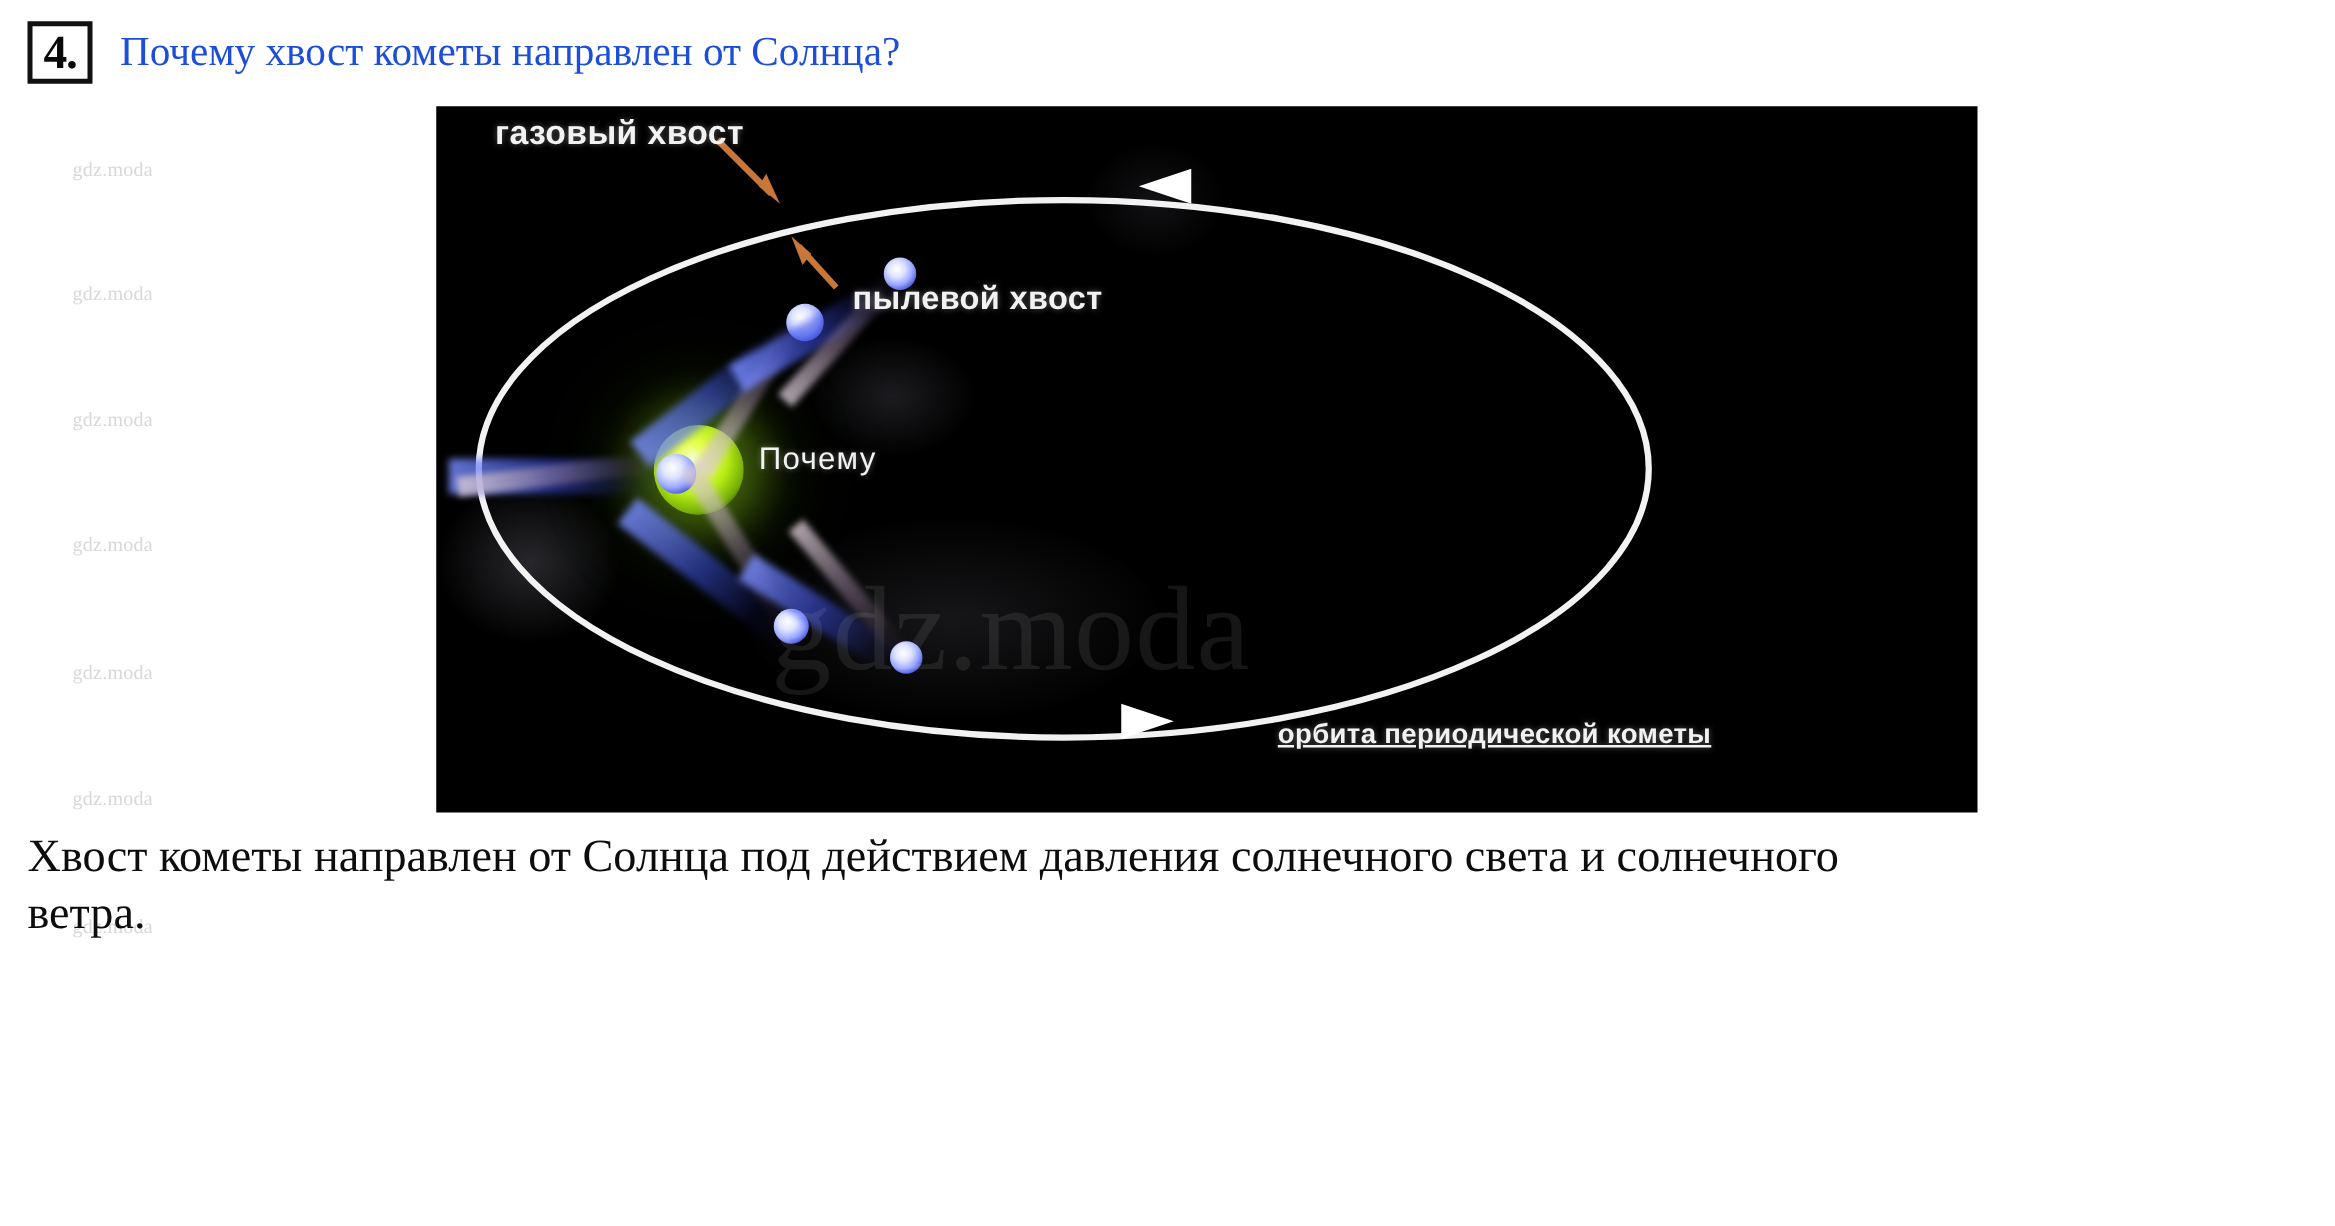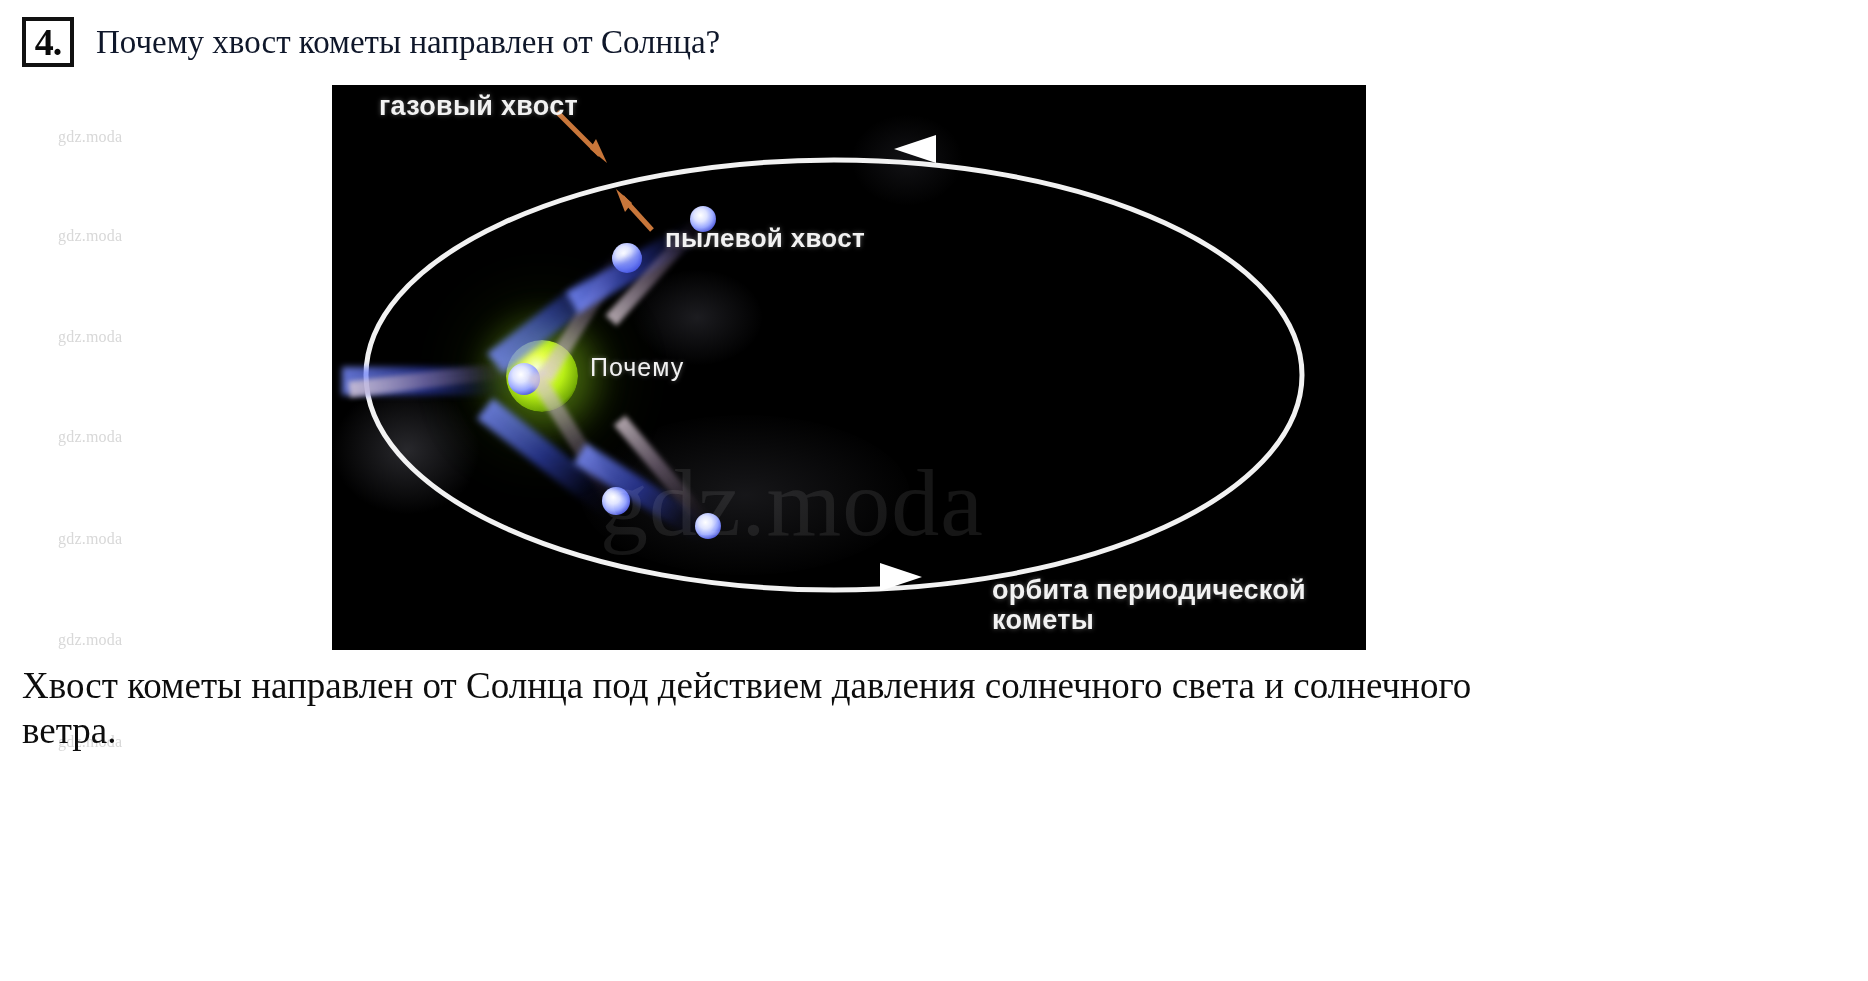--- a/index.html
+++ b/index.html
@@ -38,42 +38,42 @@
     font-size: 38px;
     font-weight: bold;
     color: #0a0a0a;
     line-height: 1;
     letter-spacing: -1px;
   }
   #question-text {
     margin-left: 22px;
     font-family: "Liberation Serif", serif;
     font-size: 33px;
-    color: #0f172a;
+    color: #1d4ed8;
     white-space: nowrap;
     line-height: 1;
   }
 
   
   .margin-watermark {
     position: absolute;
     left: 58px;
     font-family: "Liberation Serif", serif;
     font-size: 16px;
     color: #d8d8d8;
     letter-spacing: 0.2px;
     white-space: nowrap;
   }
 
   
   #diagram-panel {
     position: absolute;
-    left: 332px;
+    left: 349px;
     top: 85px;
-    width: 1034px;
+    width: 1233px;
     height: 565px;
     background: #000000;
     overflow: hidden;
   }
 
   
   .space-glow {
     position: absolute;
     border-radius: 50%;
     pointer-events: none;
@@ -110,23 +110,23 @@
     font-weight: bold;
     color: #f2f2f2;
     text-shadow: 0 0 5px rgba(255,255,255,0.35);
     white-space: nowrap;
     letter-spacing: 0.3px;
   }
   #label-gas-tail { left: 47px; top: 6px; font-size: 27px; }
   #label-dust-tail { left: 320px; top: 138px; font-size: 26px; margin-left: 13px; }
   #label-sun { left: 258px; top: 268px; font-size: 25px; font-weight: normal; letter-spacing: 1px; }
   #label-orbit {
-    left: 660px; top: 490px; font-size: 27px;
-    text-align: left; line-height: 1.12;
-    white-space: normal; width: 360px;
+    left: 660px; top: 490px; font-size: 22px;
+    text-align: right; line-height: 1.12;
+    white-space: normal; width: 360px; text-decoration: underline;
   }
 
   
   .comet { position: absolute; }
   .comet-head {
     position: absolute;
     border-radius: 50%;
     background: radial-gradient(circle at 40% 36%,
                 #ffffff 0%, #dfe4ff 28%, #9aa8ff 55%,
                 #4a55d8 78%, rgba(20,24,90,0) 100%);

